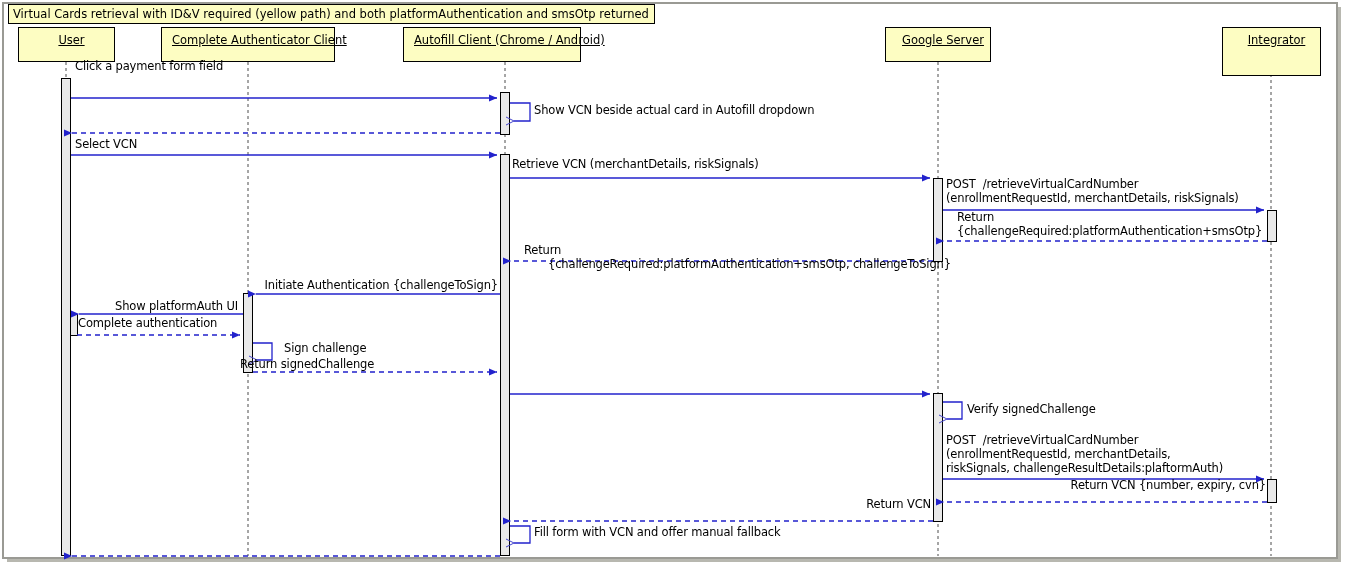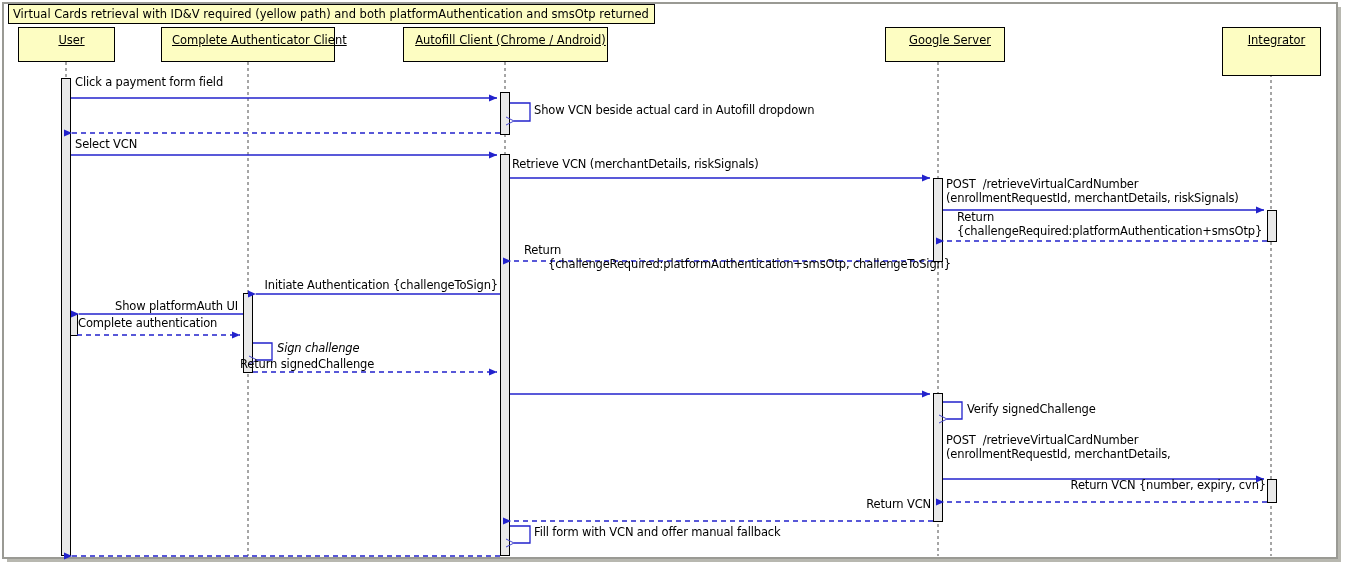--- a/index.html
+++ b/index.html
@@ -185,33 +185,33 @@
   <div class="frame-title" style="left:8px; top:4px;">Virtual Cards retrieval with ID&amp;V required (yellow path) and both platformAuthentication and smsOtp returned</div>
 
   <div class="participant-box" style="left:18px; top:27px; width:97px; height:35px;">
     <div class="participant-label">User</div>
   </div>
 
   <div class="participant-box" style="left:161px; top:27px; width:174px; height:35px;">
     <div class="participant-label">Complete Authenticator Client</div>
   </div>
 
-  <div class="participant-box" style="left:403px; top:27px; width:205px; height:35px;">
+  <div class="participant-box" style="left:403px; top:27px; width:178px; height:35px;">
     <div class="participant-label">Autofill Client (Chrome / Android)</div>
   </div>
 
-  <div class="participant-box" style="left:885px; top:27px; width:120px; height:35px;">
+  <div class="participant-box" style="left:885px; top:27px; width:106px; height:35px;">
     <div class="participant-label">Google Server</div>
   </div>
 
   <div class="participant-box" style="left:1222px; top:27px; width:99px; height:49px;">
     <div class="participant-label">Integrator</div>
   </div>
 
-  <div class="lbl" style="left:75px; top:76px;">Click a payment form field</div>
+  <div class="lbl" style="left:75px; top:60px;">Click a payment form field</div>
 
   <div class="lbl" style="left:534px; top:104px;">Show VCN beside actual card in Autofill dropdown</div>
 
   <div class="lbl" style="left:75px; top:138px;">Select VCN</div>
 
   <div class="lbl" style="left:512px; top:158px;">Retrieve VCN (merchantDetails, riskSignals)</div>
 
   <div class="lbl" style="left:946px; top:178px;">POST  /retrieveVirtualCardNumber</div>
   <div class="lbl" style="left:946px; top:192px;">(enrollmentRequestId, merchantDetails, riskSignals)</div>
 
@@ -220,29 +220,30 @@
 
   <div class="lbl" style="left:524px; top:244px;">Return</div>
   <div class="lbl" style="left:524px; top:258px;margin-left:24px;">{challengeRequired:platformAuthentication+smsOtp, challengeToSign}</div>
 
   <div class="lbl r" style="left:240px; top:279px; width:258px;">Initiate Authentication {challengeToSign}</div>
 
   <div class="lbl r" style="left:60px; top:300px; width:178px;">Show platformAuth UI</div>
 
   <div class="lbl" style="left:78px; top:317px;">Complete authentication</div>
 
-  <div class="lbl" style="left:277px; top:342px;font-style:italic;">Sign challenge</div>
+  <div class="lbl" style="left:284px; top:342px;">Sign challenge</div>
 
   <div class="lbl" style="left:240px; top:358px;">Return signedChallenge</div>
 
 
   <div class="lbl" style="left:967px; top:403px;">Verify signedChallenge</div>
 
   <div class="lbl" style="left:946px; top:434px;">POST  /retrieveVirtualCardNumber</div>
   <div class="lbl" style="left:946px; top:448px;">(enrollmentRequestId, merchantDetails,</div>
+  <div class="lbl" style="left:946px; top:462px;">riskSignals, challengeResultDetails:plaftormAuth)</div>
 
   <div class="lbl r" style="left:1000px; top:479px; width:266px;">Return VCN {number, expiry, cvn}</div>
 
   <div class="lbl r" style="left:790px; top:498px; width:141px;">Return VCN</div>
 
   <div class="lbl" style="left:534px; top:526px;">Fill form with VCN and offer manual fallback</div>
 
 </div>
 
 </body></html>

